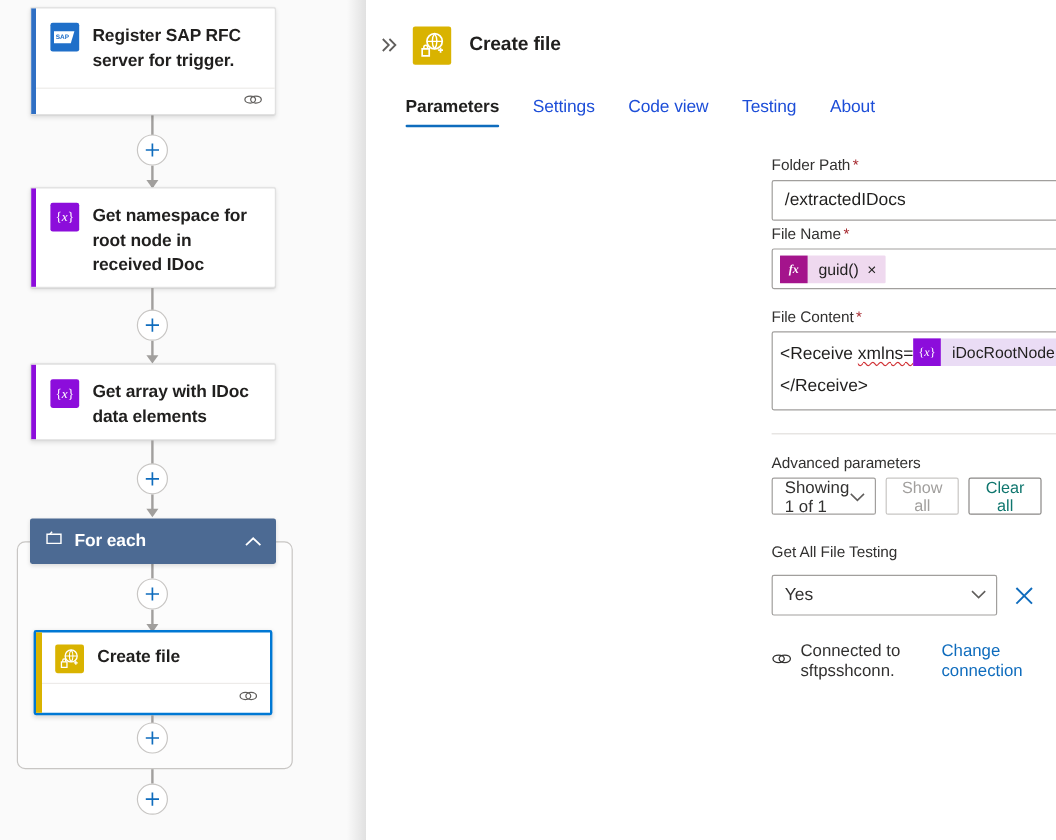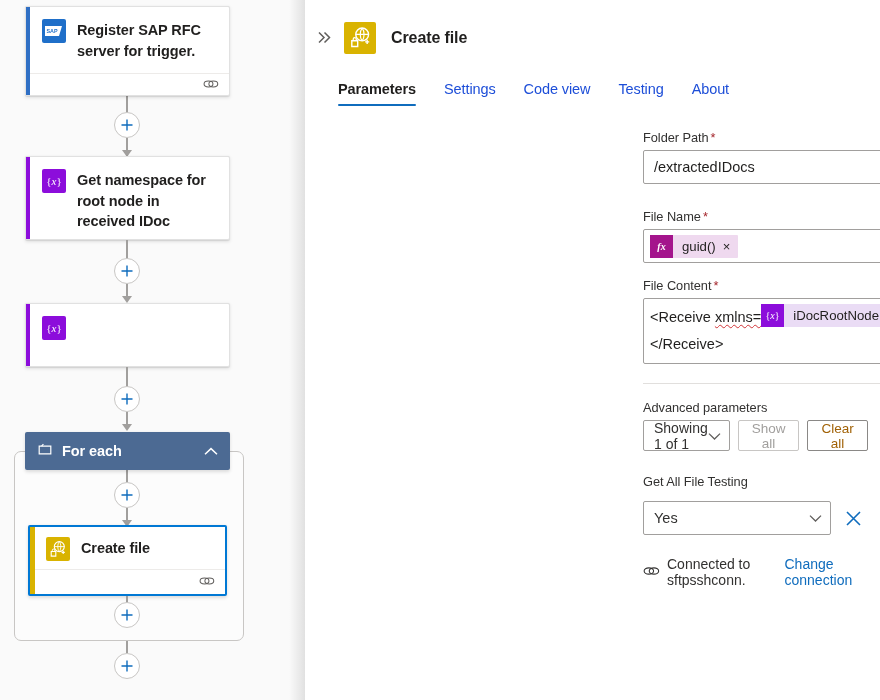--- a/index.html
+++ b/index.html
@@ -257,21 +257,21 @@
   }
   .select-box .sval { flex: 1; color: #323130; }
   .btn {
     height: 31px;
     border: 1px solid #8a8886;
     background: #ffffff;
     border-radius: 2px;
     font-size: 13.5px;
     padding: 0 13px;
     cursor: pointer;
-    color: #a16207;
+    color: #0f766e;
     font-family: "Liberation Sans", sans-serif;
   }
   .btn.disabled { color: #a19f9d; border-color: #c8c6c4; cursor: default; }
 
   .meta-select {
     width: 476px; height: 34px; font-size: 14.5px;
   }
   .clear-x {
     margin-left: 14px; cursor: pointer;
     display: flex; align-items: center;
@@ -344,20 +344,21 @@
     </div>
 
     <div class="node" style="left:25px; top:303px; width:205px; height:64px;">
       <div class="accent" style="background:#8c0ddb;"></div>
       <div class="node-body">
         <div class="icon-sq" style="background:#8c0ddb;">
           <svg width="22" height="14" viewBox="0 0 22 14" aria-hidden="true">
             <text x="11" y="10.5" text-anchor="middle" font-family="Liberation Serif, serif" font-size="11" fill="#ffffff">{<tspan font-style="italic">x</tspan>}</text>
           </svg>
         </div>
+        <div class="node-title">Get array with IDoc data elements</div>
       </div>
     </div>
 
     <div class="conn" style="left:126px; top:367px; height:22px;"></div>
     <div class="conn" style="left:126px; top:412px; height:14px;"></div>
     <div class="arrow-head" style="left:122px; top:424px;"></div>
     <div class="plus-btn" style="left:114px; top:386px;">
       <svg width="14" height="14" viewBox="0 0 14 14" aria-hidden="true">
           <path d="M7 1.5v11M1.5 7h11" stroke="#0f6cbd" stroke-width="1.4" fill="none"></path>
         </svg>
@@ -461,21 +462,21 @@
       <div class="field">
         <div class="flabel">
           <span>Folder Path</span><span class="req">*</span>
         </div>
         <div class="input-box">
           <span class="val">/extractedIDocs</span>
 
         </div>
       </div>
 
-      <div class="field" style="margin-top:25px;">
+      <div class="field" style="margin-top:3px;">
         <div class="flabel">
           <span>File Name</span><span class="req">*</span>
         </div>
         <div class="token-box">
           <span class="chip chip-fx">
             <span class="chip-ico">
               <svg width="15" height="13" viewBox="0 0 15 13" aria-hidden="true">
                 <text x="7.5" y="9.6" text-anchor="middle" font-family="Liberation Serif, serif" font-style="italic" font-weight="700" font-size="10" fill="#ffffff">fx</text>
               </svg>
             </span>

